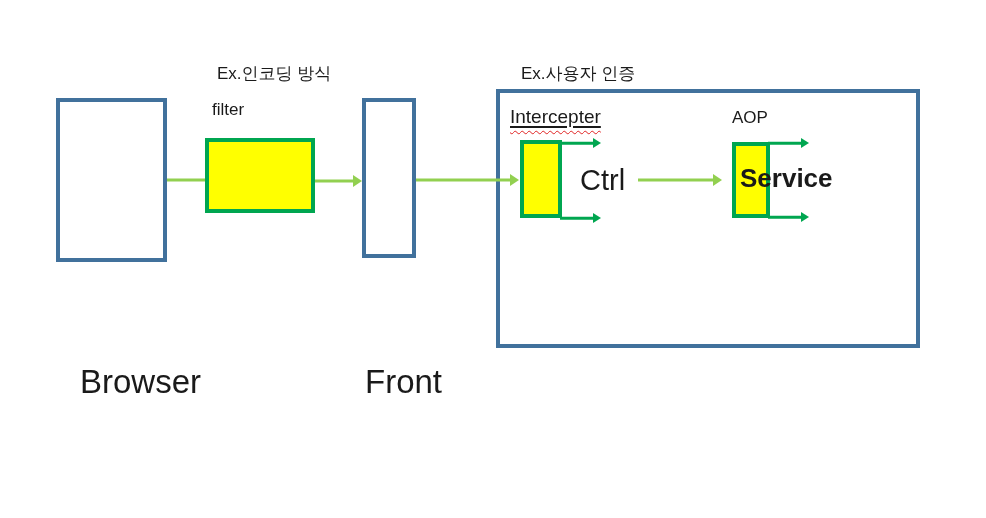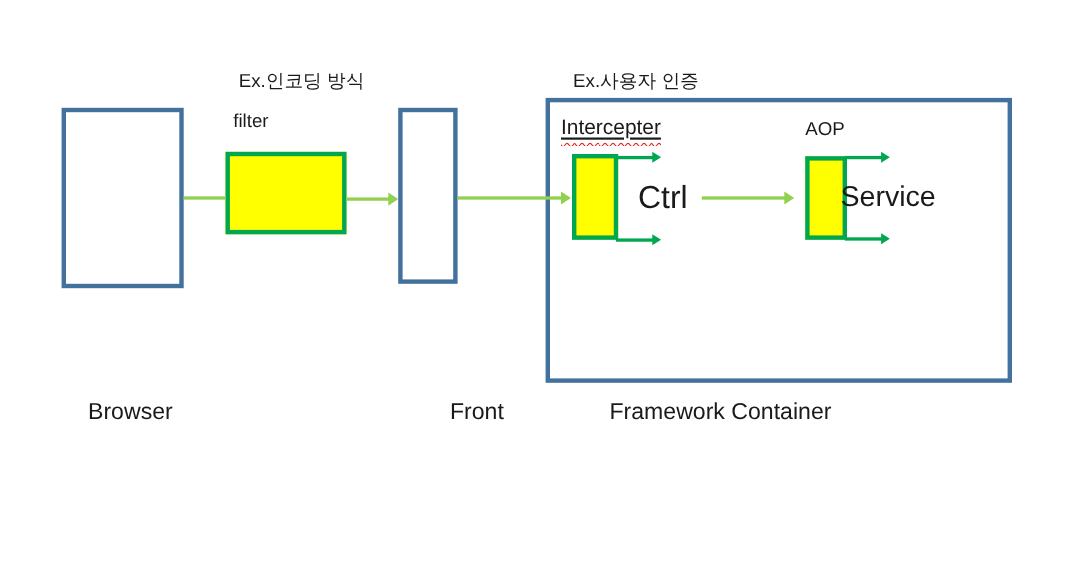--- a/index.html
+++ b/index.html
@@ -13,21 +13,21 @@
     border:4px solid #41719c;
   }
   .yellow-box{
     position:absolute;box-sizing:border-box;background:#ffff00;
     border:4px solid #00a650;
   }
   
   .note{position:absolute;font-size:17px;white-space:nowrap;}
   .small-label{position:absolute;font-size:17px;white-space:nowrap;}
   .inner-label{position:absolute;font-size:29px;white-space:nowrap;}
-  .big-label{position:absolute;font-size:21px;white-space:nowrap;}
+  .big-label{position:absolute;font-size:33px;white-space:nowrap;}
   .lbl-intercepter{
     position:absolute;font-size:19px;white-space:nowrap;
     text-decoration:underline wavy #e02424;text-decoration-thickness:1px;text-underline-offset:7px;
   }
   .lbl-intercepter > span{
     text-decoration:underline solid #1a1a1a;text-decoration-thickness:1.5px;text-underline-offset:3px;
   }
   
   .h-arrow{position:absolute;height:14px;}
   .h-arrow .shaft{position:absolute;left:0;top:50%;transform:translateY(-50%);}
@@ -63,21 +63,21 @@
   <div class="lbl-intercepter" style="left:500px;top:106px;margin-left:10px;"><span>Intercepter</span></div>
 
   <div class="yellow-box" style="left:520px;top:140px;width:42px;height:78px;"></div>
 
   <div class="inner-label" style="left:580px;top:164px;">Ctrl</div>
 
   <div class="note" style="left:732px;top:108px;text-align:right;">AOP</div>
 
   <div class="yellow-box" style="left:732px;top:142px;width:38px;height:76px;"></div>
 
-  <div class="inner-label" style="left:764px;top:163px;font-size:26px;">Service</div>
+  <div class="inner-label" style="left:740px;top:163px;font-size:26px;font-weight:bold;">Service</div>
 
   <div class="h-arrow light no-head" style="left:167px;top:173px;width:38px;">
       <div class="shaft"></div>
     </div>
 
   <div class="h-arrow light" style="left:315px;top:174px;width:47px;">
       <div class="shaft"></div>
       <div class="head"></div>
     </div>
 
@@ -105,18 +105,17 @@
       <div class="shaft"></div>
       <div class="head"></div>
     </div>
 
   <div class="h-arrow dark" style="left:768px;top:210px;width:41px;">
       <div class="shaft"></div>
       <div class="head"></div>
     </div>
 
   <div class="big-label" style="left:80px;top:363px;">Browser</div>
-  <div class="big-label" style="left:365px;top:363px;margin-left:44px;">Front</div>
-  <div class="big-label" style="left:554px;top:363px;">Framework Container</div>
+  <div class="big-label" style="left:365px;top:363px;">Front</div>
 
   <div class="cursor-mark" style="left:343px;top:412px;"></div>
 
 </div>
 
 </body></html>

